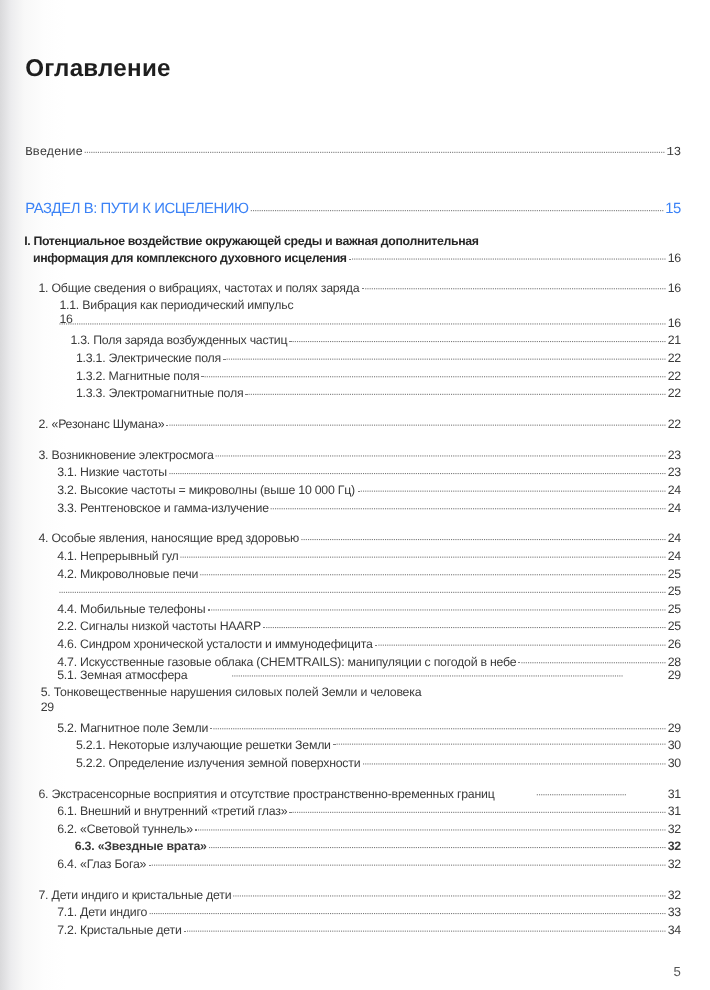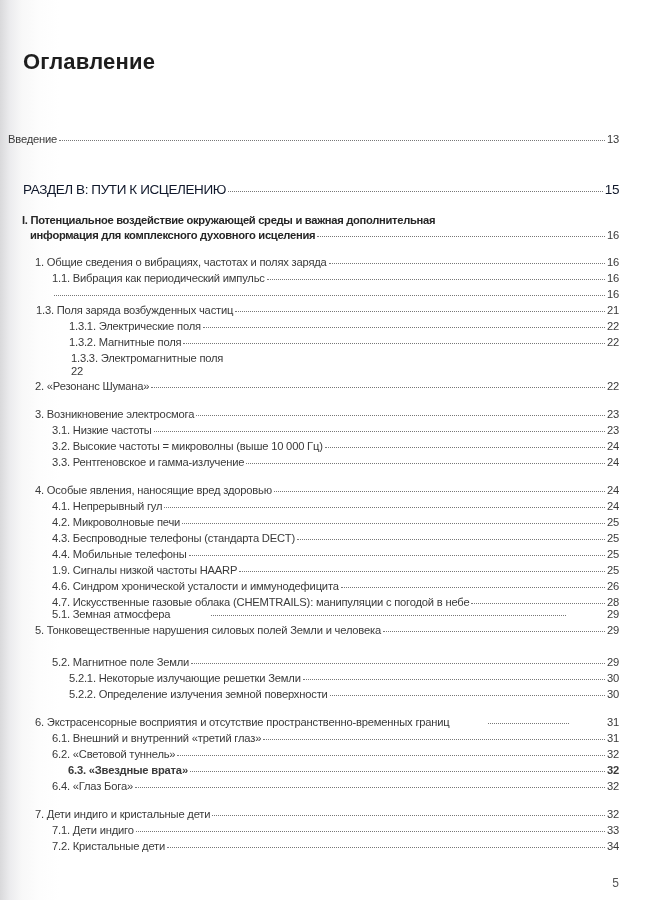--- a/index.html
+++ b/index.html
@@ -19,39 +19,39 @@
     position: absolute; display: flex; align-items: baseline;
     right: 26px; font-size: 11.2px; color: #3a3a3a;
     letter-spacing: -0.2px; white-space: nowrap;
   }
   .row .label { flex: 0 0 auto; }
   .row .dots {
     flex: 1 1 auto; overflow: hidden; margin: 0 2px;
     border-bottom: 1px dotted #777; height: 0; position: relative; top: -2px;
   }
   .row .page { flex: 0 0 auto; }
-  .row.big { font-size: 13.5px; color: #0f172a; letter-spacing: -0.4px; }
+  .row.big { font-size: 13.5px; color: #3b82f6; letter-spacing: -0.4px; }
   .row.bold .label { font-weight: bold; color: #262626; letter-spacing: -0.3px; }
   .bold-first {
     position: absolute; left: 22px; top: 214px;
     font-size: 11.2px; font-weight: bold; color: #262626; letter-spacing: -0.3px; white-space: nowrap;
   }
   .pagenum {
     position: absolute; right: 26px; top: 876px;
     font-size: 12px; color: #555;
   }
 </style>
 </head>
 <body>
 
 <div class="title">Оглавление</div>
 
 <div class="toc">
 
-  <div class="row" style="left:8px; top:133px;">
+  <div class="row" style="left:23px; top:133px;font-family:Liberation Mono, monospace;">
     <span class="label">Введение</span>
     <span class="dots"></span>
     <span class="page">13</span>
   </div>
 
   <div class="row big" style="left:23px; top:182px;">
     <span class="label">РАЗДЕЛ В: ПУТИ К ИСЦЕЛЕНИЮ</span>
     <span class="dots"></span>
     <span class="page">15</span>
   </div>
@@ -61,45 +61,45 @@
     <span class="label">информация для комплексного духовного исцеления</span>
     <span class="dots"></span>
     <span class="page">16</span>
   </div>
 
   <div class="row" style="left:35px; top:256px;">
     <span class="label">1. Общие сведения о вибрациях, частотах и полях заряда</span>
     <span class="dots"></span>
     <span class="page">16</span>
   </div>
-  <div class="row" style="left:52px; top:272px;">
+  <div class="row" style="left:52px; top:272px;flex-direction:column;">
     <span class="label">1.1. Вибрация как периодический импульс</span>
     <span class="dots"></span>
     <span class="page">16</span>
   </div>
   <div class="row" style="left:52px; top:288px;">
     <span class="dots"></span>
     <span class="page">16</span>
   </div>
-  <div class="row" style="left:36px; top:304px;">
+  <div class="row" style="left:64px; top:304px;">
     <span class="label">1.3. Поля заряда возбужденных частиц</span>
     <span class="dots"></span>
     <span class="page">21</span>
   </div>
   <div class="row" style="left:69px; top:320px;">
     <span class="label">1.3.1. Электрические поля</span>
     <span class="dots"></span>
     <span class="page">22</span>
   </div>
   <div class="row" style="left:69px; top:336px;">
     <span class="label">1.3.2. Магнитные поля</span>
     <span class="dots"></span>
     <span class="page">22</span>
   </div>
-  <div class="row" style="left:69px; top:352px;flex-direction:column;">
+  <div class="row" style="left:69px; top:352px;">
     <span class="label">1.3.3. Электромагнитные поля</span>
     <span class="dots"></span>
     <span class="page">22</span>
   </div>
 
   <div class="row" style="left:35px; top:380px;">
     <span class="label">2. «Резонанс Шумана»</span>
     <span class="dots"></span>
     <span class="page">22</span>
   </div>
@@ -134,61 +134,60 @@
     <span class="label">4.1. Непрерывный гул</span>
     <span class="dots"></span>
     <span class="page">24</span>
   </div>
   <div class="row" style="left:52px; top:516px;">
     <span class="label">4.2. Микроволновые печи</span>
     <span class="dots"></span>
     <span class="page">25</span>
   </div>
   <div class="row" style="left:52px; top:532px;">
-    <span class="label">4.3. Беспроводные телефоны (стандарта DECT)</span>
     <span class="dots"></span>
     <span class="page">25</span>
   </div>
   <div class="row" style="left:52px; top:548px;">
     <span class="label">4.4. Мобильные телефоны</span>
     <span class="dots"></span>
     <span class="page">25</span>
   </div>
   <div class="row" style="left:52px; top:564px;">
-    <span class="label">1.9. Сигналы низкой частоты HAARP</span>
+    <span class="label">2.2. Сигналы низкой частоты HAARP</span>
     <span class="dots"></span>
     <span class="page">25</span>
   </div>
   <div class="row" style="left:52px; top:580px;">
     <span class="label">4.6. Синдром хронической усталости и иммунодефицита</span>
     <span class="dots"></span>
     <span class="page">26</span>
   </div>
   <div class="row" style="left:52px; top:596px;">
     <span class="label">4.7. Искусственные газовые облака (CHEMTRAILS): манипуляции с погодой в небе</span>
     <span class="dots"></span>
     <span class="page">28</span>
   </div>
 
-  <div class="row" style="left:35px; top:624px;">
+  <div class="row" style="left:35px; top:624px;flex-direction:column;">
     <span class="label">5. Тонковещественные нарушения силовых полей Земли и человека</span>
     <span class="dots"></span>
     <span class="page">29</span>
   </div>
   <div class="row" style="left:52px; top:608px;gap:39px;">
     <span class="label">5.1. Земная атмосфера</span>
     <span class="dots"></span>
     <span class="page">29</span>
   </div>
   <div class="row" style="left:52px; top:656px;">
     <span class="label">5.2. Магнитное поле Земли</span>
     <span class="dots"></span>
     <span class="page">29</span>
   </div>
-  <div class="row" style="left:69px; top:672px;">
+  <div class="row" style="left:69px; top:672px;align-items:center;">
     <span class="label">5.2.1. Некоторые излучающие решетки Земли</span>
     <span class="dots"></span>
     <span class="page">30</span>
   </div>
   <div class="row" style="left:69px; top:688px;">
     <span class="label">5.2.2. Определение излучения земной поверхности</span>
     <span class="dots"></span>
     <span class="page">30</span>
   </div>
 

